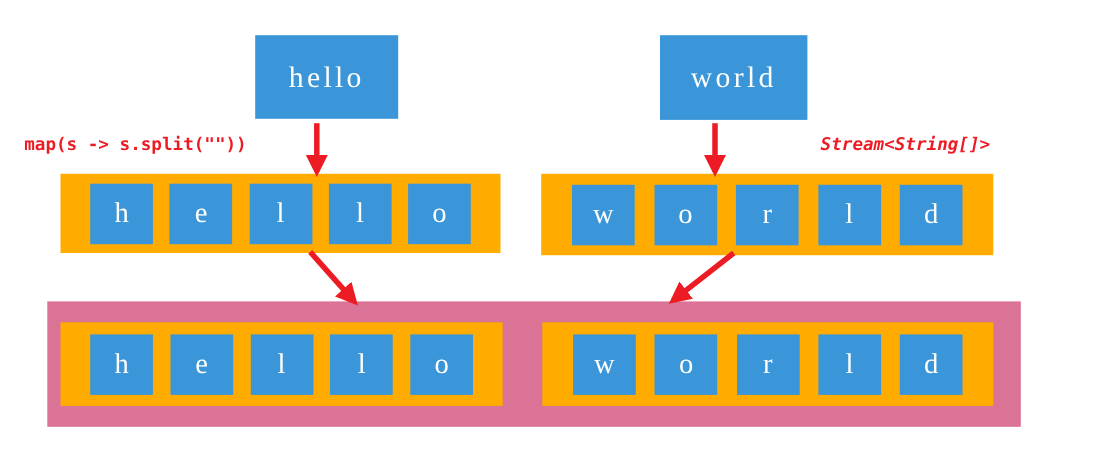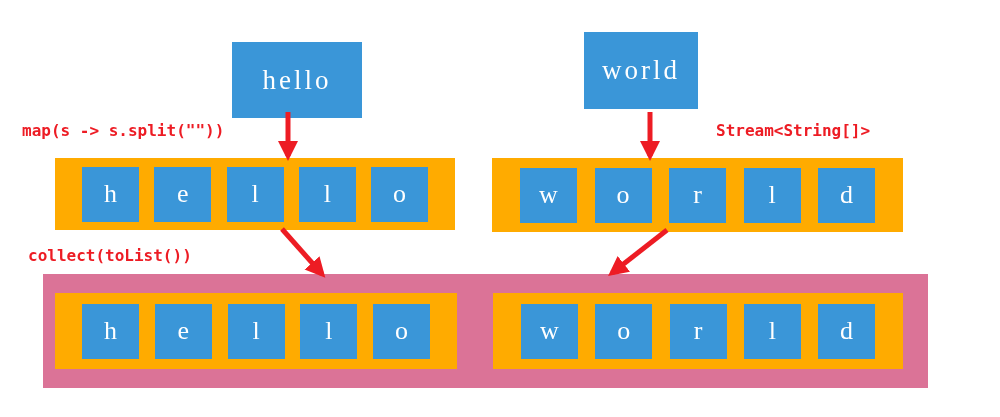--- a/index.html
+++ b/index.html
@@ -9,30 +9,30 @@
   body{ background:#ffffff; }
   .canvas{
     position:relative; width:1000px; height:417px; background:#ffffff;
     overflow:hidden; font-family:"Liberation Serif", serif;
   }
   .src-box{
     position:absolute; background:var(--blue); color:var(--white);
     display:flex; align-items:center; justify-content:center;
     font-size:27px; letter-spacing:3px;
   }
-  .src-hello{ left:232px; top:32px; width:130px; height:76px;margin-top:10px; }
-  .src-world{ left:584px; top:32px; width:114px; height:77px;justify-content:center; }
+  .src-hello{ left:232px; top:32px; width:130px; height:76px; }
+  .src-world{ left:600px; top:32px; width:134px; height:77px;justify-content:center; }
 
   .red-label{
     position:absolute; color:var(--red);
     font-family:"DejaVu Sans Mono", monospace; font-weight:bold;
     font-size:16px; white-space:pre;
   }
   .lbl-map{ left:22px; top:121px; }
-  .lbl-stream{ left:716px; top:121px; }
+  .lbl-stream{ left:746px; top:121px;font-style:italic; }
   .lbl-collect{ left:28px; top:246px; }
   .lbl-list{ left:713px; top:249px; }
 
   .bar{
     position:absolute; background:var(--orange);
     display:flex; align-items:center; justify-content:space-between;
   }
   .bar-top-left{ left:55px; top:158px; width:400px; height:72px; padding:0 27px; }
   .bar-top-right{ left:492px; top:158px; width:411px; height:74px; padding:0 28px; }
   .bar-bot-left{ left:55px; top:293px; width:402px; height:76px; padding:0 27px; }
@@ -61,21 +61,20 @@
 
   <div class="src-box src-hello">
     <span>hello</span>
   </div>
   <div class="src-box src-world">
     <span>world</span>
   </div>
 
   <div class="red-label lbl-map">map(s -&gt; s.split(""))</div>
   <div class="red-label lbl-stream">Stream&lt;String[]&gt;</div>
-  <div class="red-label lbl-collect">collect(toList())</div>
 
   <div class="bar bar-top-left">
     <div class="cell">
         <span>h</span>
       </div>
     <div class="cell">
         <span>e</span>
       </div>
     <div class="cell">
         <span>l</span>

